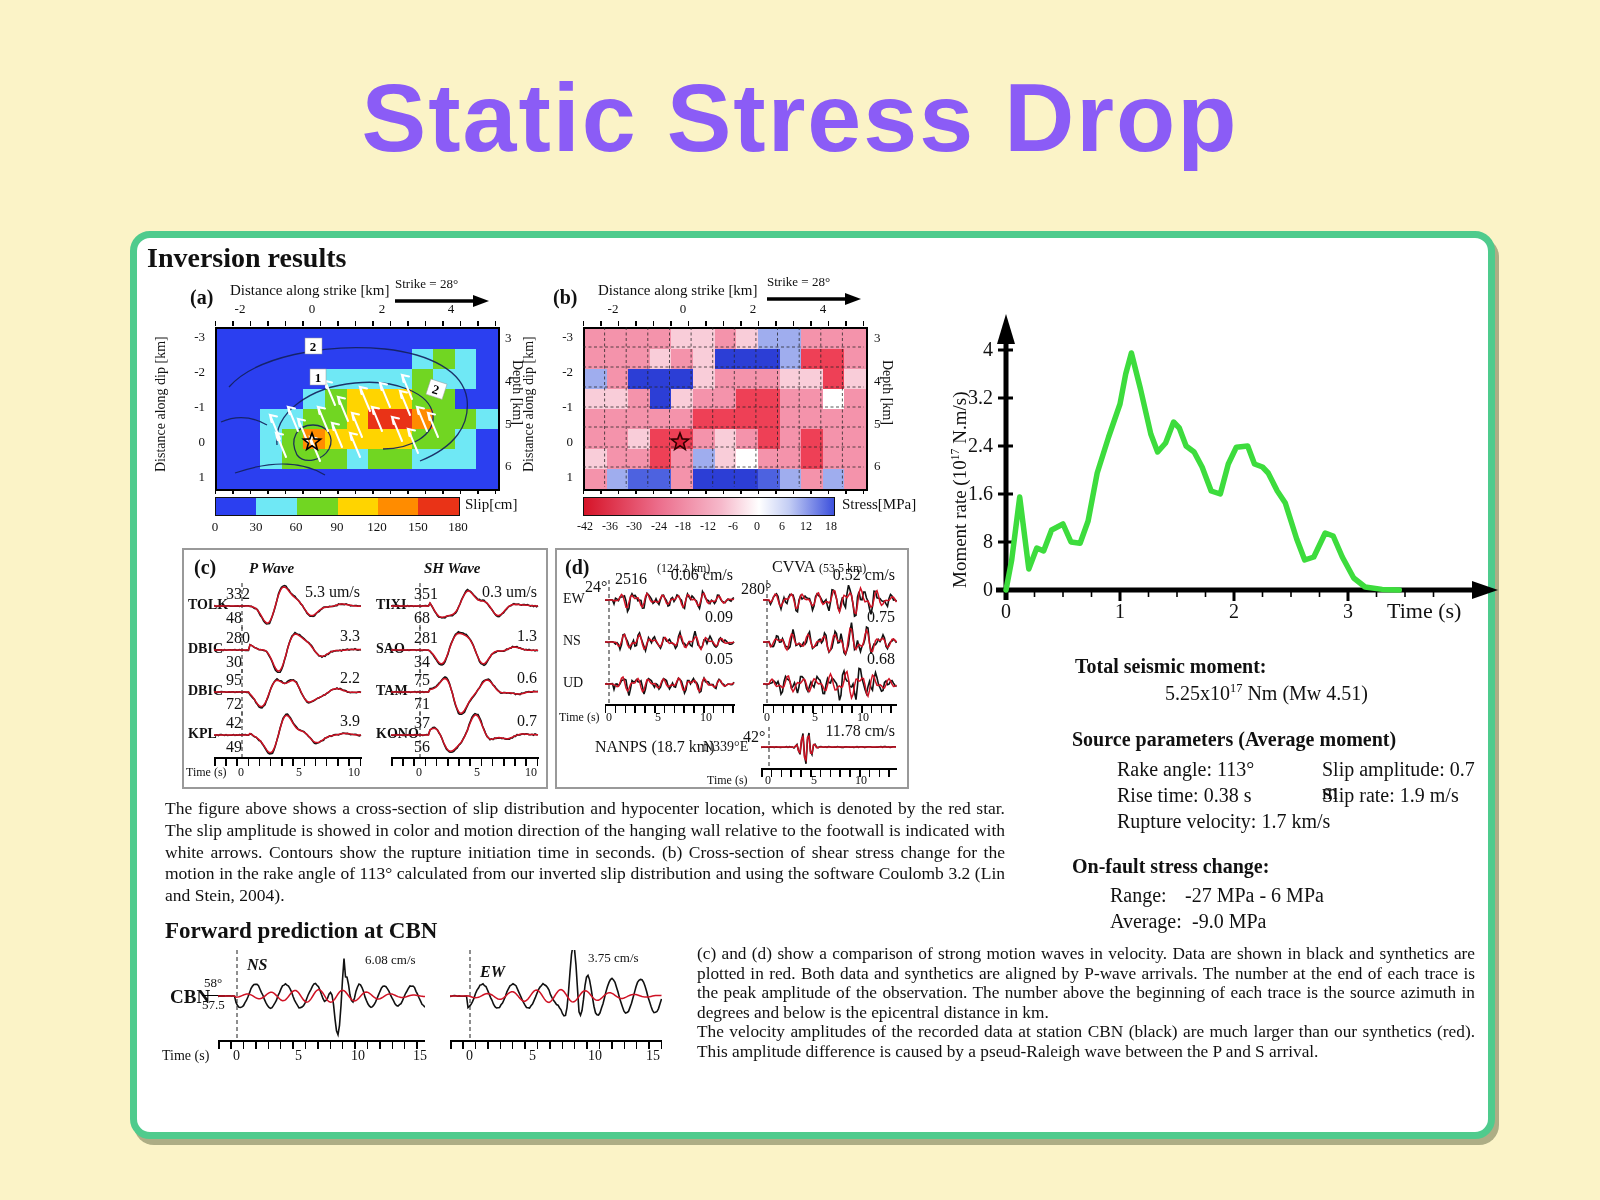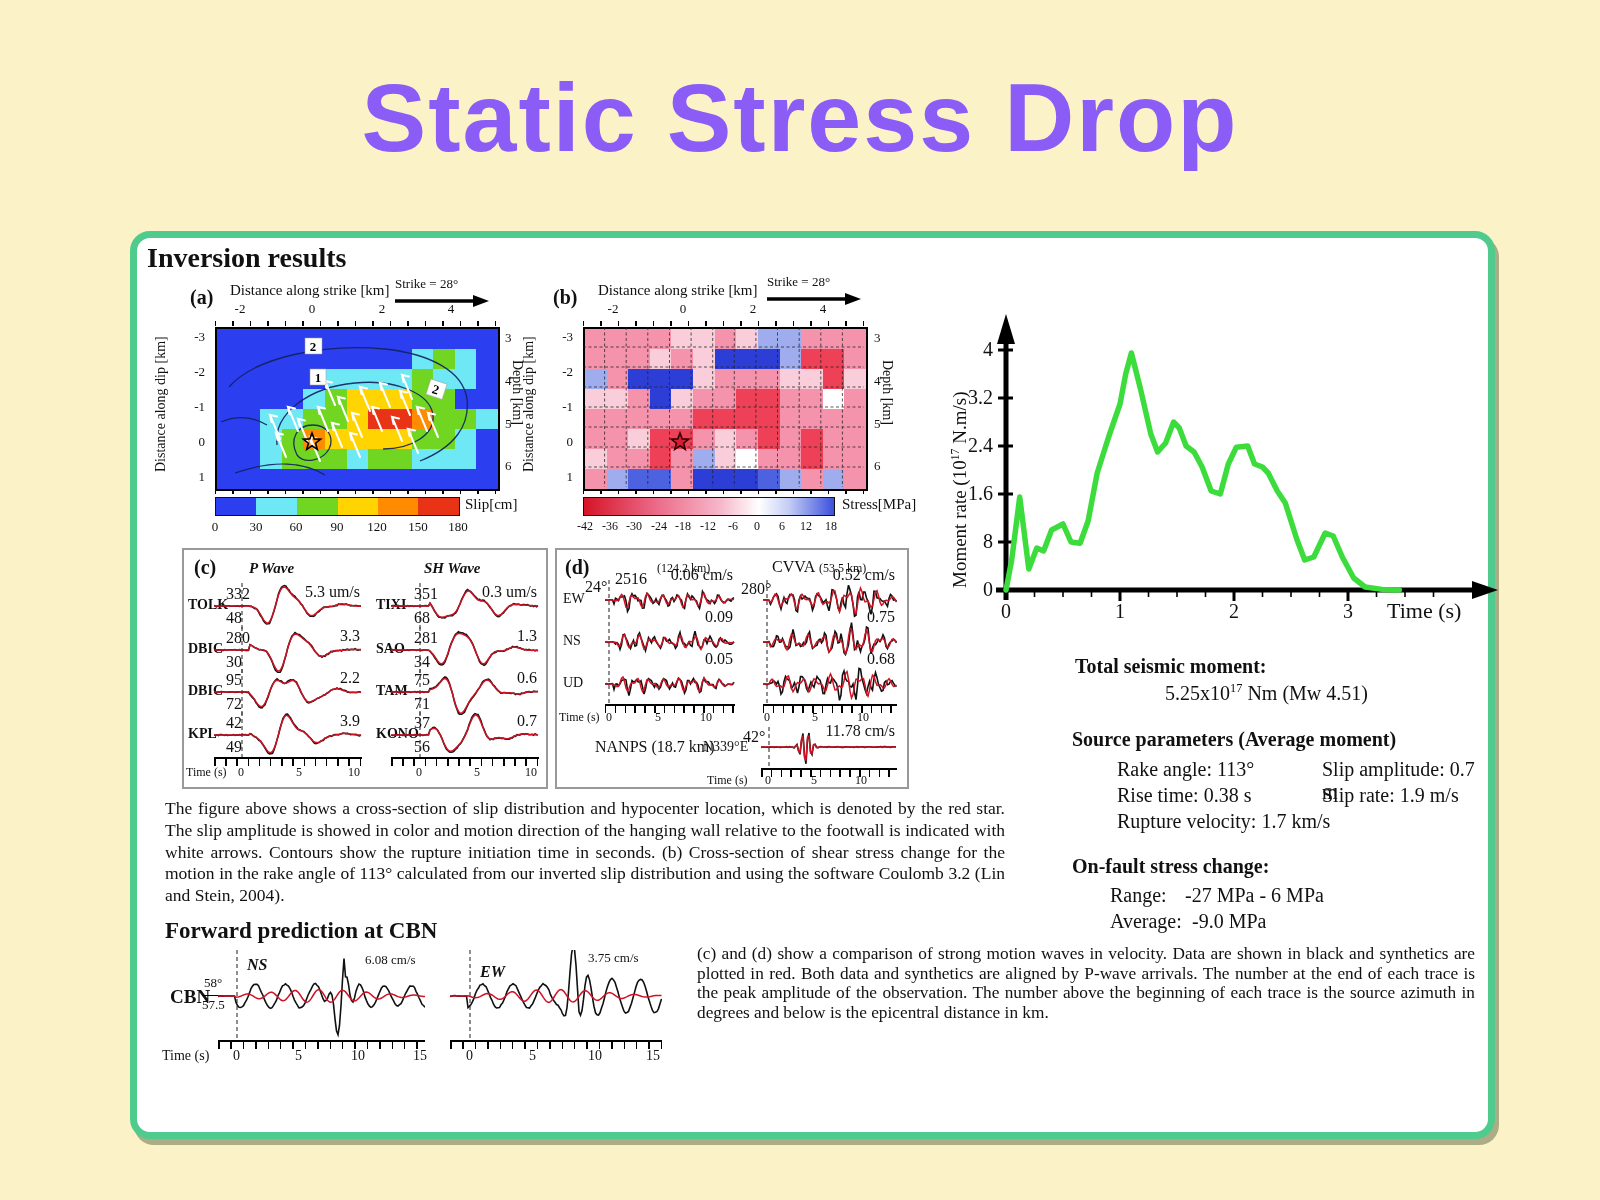--- a/index.html
+++ b/index.html
@@ -662,15 +662,16 @@
   <div class="abs fs14" style="left:158px;top:810px;">5</div>
   <div class="abs fs14" style="left:214px;top:810px;">10</div>
   <div class="abs fs14" style="left:276px;top:810px;">15</div>
   <div class="abs fs14" style="left:329px;top:810px;">0</div>
   <div class="abs fs14" style="left:392px;top:810px;">5</div>
   <div class="abs fs14" style="left:451px;top:810px;">10</div>
   <div class="abs fs14" style="left:509px;top:810px;">15</div>
 
   <div class="abs" style="left:560px;top:706px;width:778px;">
     <p class="cap2" style="margin:0;">(c) and (d) show a comparison of strong motion waves in velocity. Data are shown in black and synthetics are plotted in red. Both data and synthetics are aligned by P-wave arrivals. The number at the end of each trace is the peak amplitude of the observation. The number above the beginning of each trace is the source azimuth in degrees and below is the epicentral distance in km.</p>
+    <p class="cap2" style="margin:0;">The velocity amplitudes of the recorded data at station CBN (black) are much larger than our synthetics (red). This amplitude difference is caused by a pseud-Raleigh wave between the P and S arrival.</p>
   </div>
 
 </div>
 
 </body></html>

